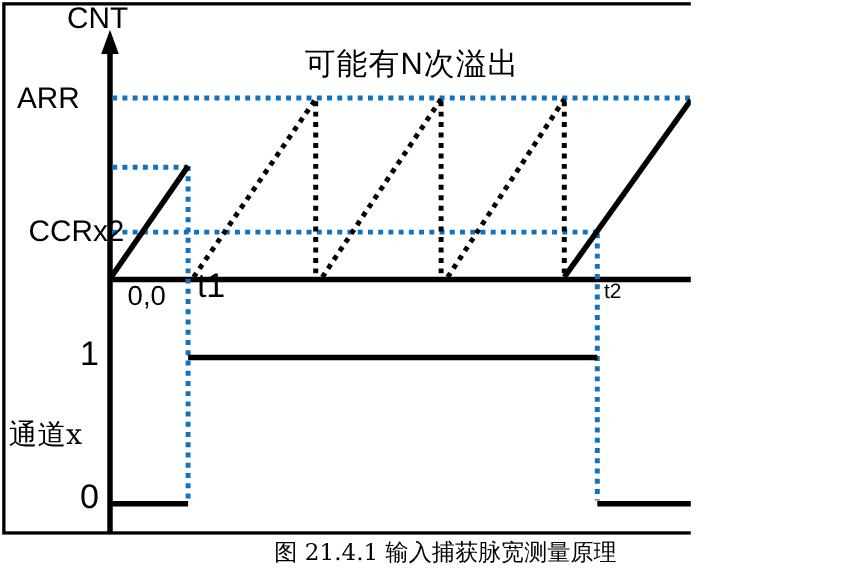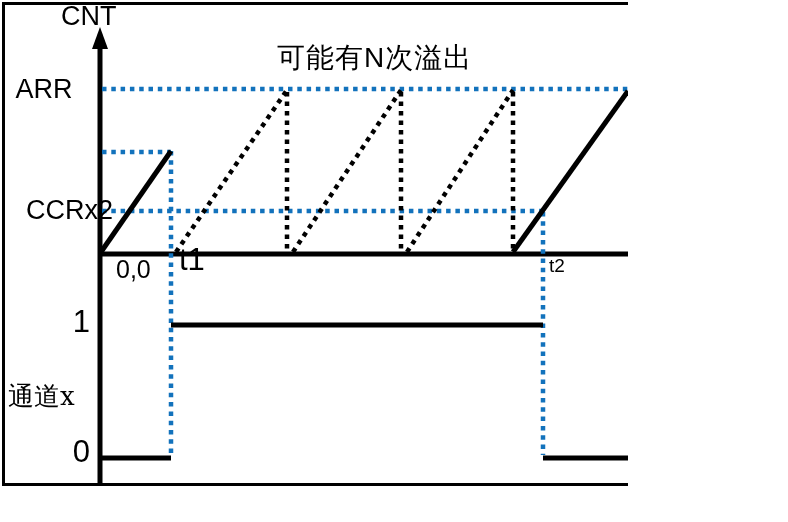--- a/index.html
+++ b/index.html
@@ -88,13 +88,14 @@
   <div class="lbl lbl-level lbl-ccrx2">CCRx2</div>
   <div class="lbl lbl-title">可能有N次溢出</div>
   <div class="lbl lbl-origin">0,0</div>
   <div class="lbl lbl-t1">t1</div>
   <div class="lbl lbl-t2">t2</div>
   <div class="lbl lbl-t">t</div>
   <div class="lbl lbl-bit lbl-high">1</div>
   <div class="lbl lbl-channel">通道x</div>
   <div class="lbl lbl-bit lbl-low">0</div>
 
+  <div class="caption">图 21.4.1 输入捕获脉宽测量原理</div>
 </div>
 
 </body></html>

